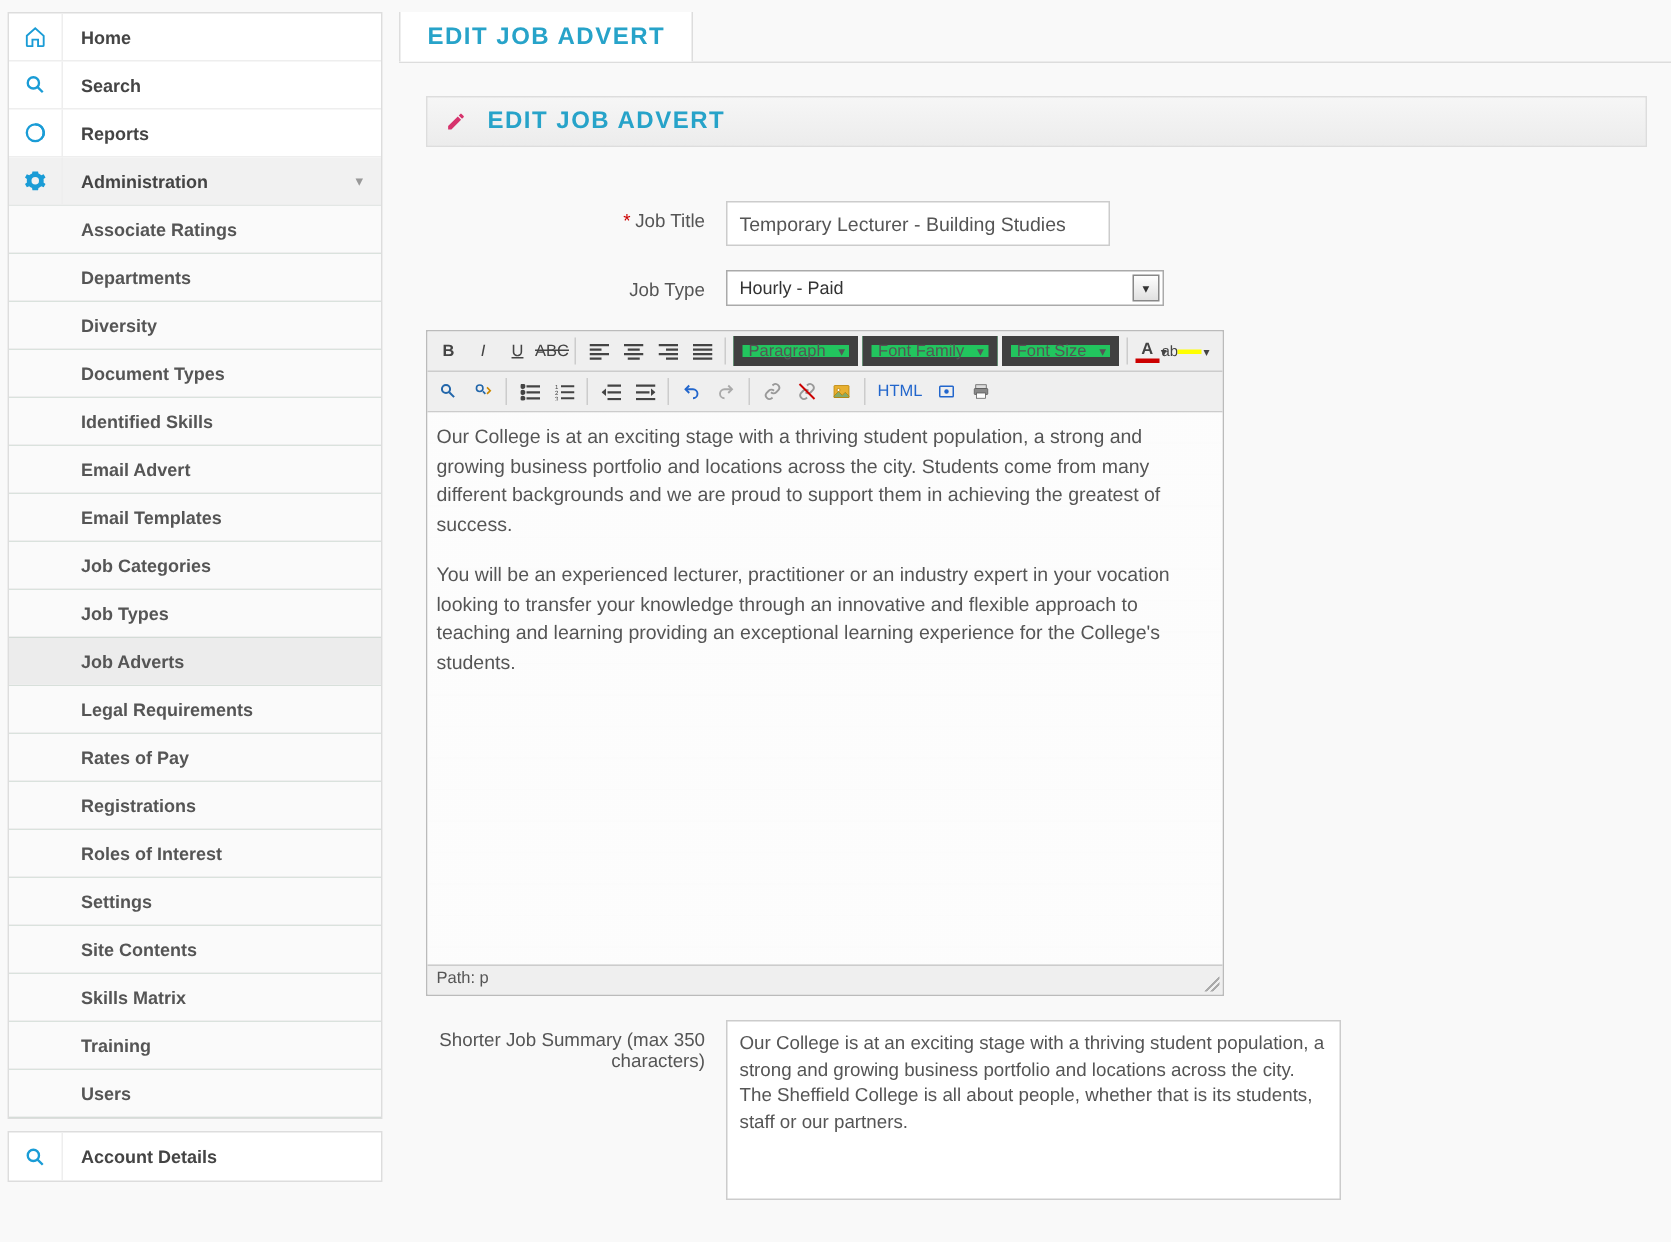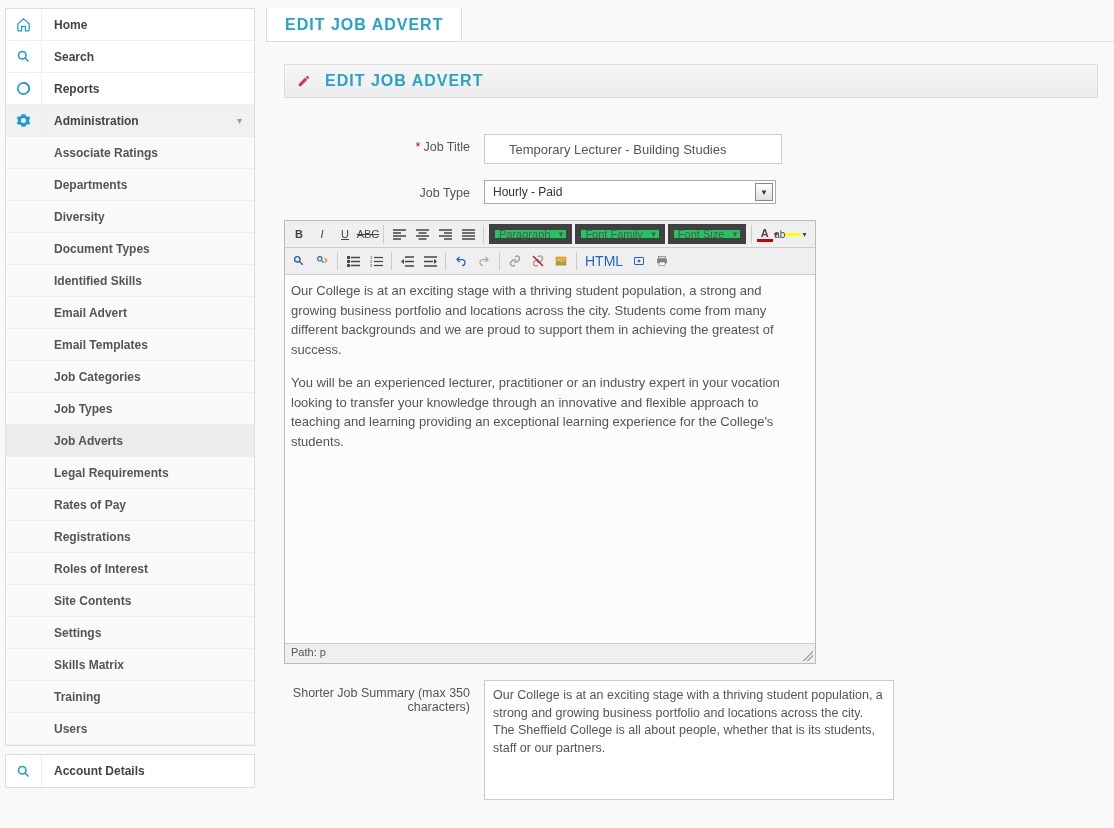--- a/index.html
+++ b/index.html
@@ -139,24 +139,24 @@
   .form-label {
     width: 200px;
     text-align: right;
     padding-right: 14px;
     padding-top: 6px;
     font-size: 12.5px;
     color: #555;
   }
   .req { color: #c00; margin-right: 3px; }
   .text-input {
-    width: 298px;
+    width: 256px;
     height: 30px;
     border: 1px solid #ccc;
-    padding: 0 24px;
+    padding: 0 8px;
     font-size: 13px;
     color: #555;
   }
   .select-wrap {
     width: 292px;
     height: 24px;
     border: 1px solid #aaa;
     background: #fff;
     display: flex;
     align-items: center;
@@ -337,24 +337,24 @@
       <div class="sub-item">
           <span>Rates of Pay</span>
         </div>
       <div class="sub-item">
           <span>Registrations</span>
         </div>
       <div class="sub-item">
           <span>Roles of Interest</span>
         </div>
       <div class="sub-item">
+          <span>Settings</span>
+        </div>
+      <div class="sub-item">
           <span>Site Contents</span>
-        </div>
-      <div class="sub-item">
-          <span>Settings</span>
         </div>
       <div class="sub-item">
           <span>Skills Matrix</span>
         </div>
       <div class="sub-item">
           <span>Training</span>
         </div>
       <div class="sub-item">
           <span>Users</span>
         </div>
@@ -564,21 +564,21 @@
                 </svg>
             </span>
             <span class="tb-btn">
               <svg width="14" height="12" viewBox="0 0 24 24" fill="#e8b030" stroke="#b88000" stroke-width="1">
                   <rect x="2" y="4" width="20" height="16" rx="1"></rect>
                   <circle cx="8" cy="10" r="2" fill="#fff"></circle>
                   <path d="M2 18l6-6 5 5 4-4 5 5v2H2z" fill="#8a6"></path>
                 </svg>
             </span>
             <span class="tb-sep"></span>
-            <span class="tb-btn" style="width:auto;padding:0 2px;font-size:14px;color:#2266cc">HTML</span>
+            <span class="tb-btn" style="width:auto;padding:0 2px;font-size:11px;color:#2266cc">HTML</span>
             <span class="tb-btn">
               <svg width="14" height="12" viewBox="0 0 24 24" fill="none" stroke="#2266cc" stroke-width="2">
                   <rect x="3" y="5" width="18" height="14" rx="1"></rect>
                   <circle cx="12" cy="12" r="2" fill="#2266cc"></circle>
                 </svg>
             </span>
             <span class="tb-btn">
               <svg width="14" height="12" viewBox="0 0 24 24" fill="#888" stroke="#555" stroke-width="1">
                   <rect x="5" y="3" width="14" height="5" fill="#ddd"></rect>
                   <rect x="3" y="8" width="18" height="8" rx="1"></rect>

